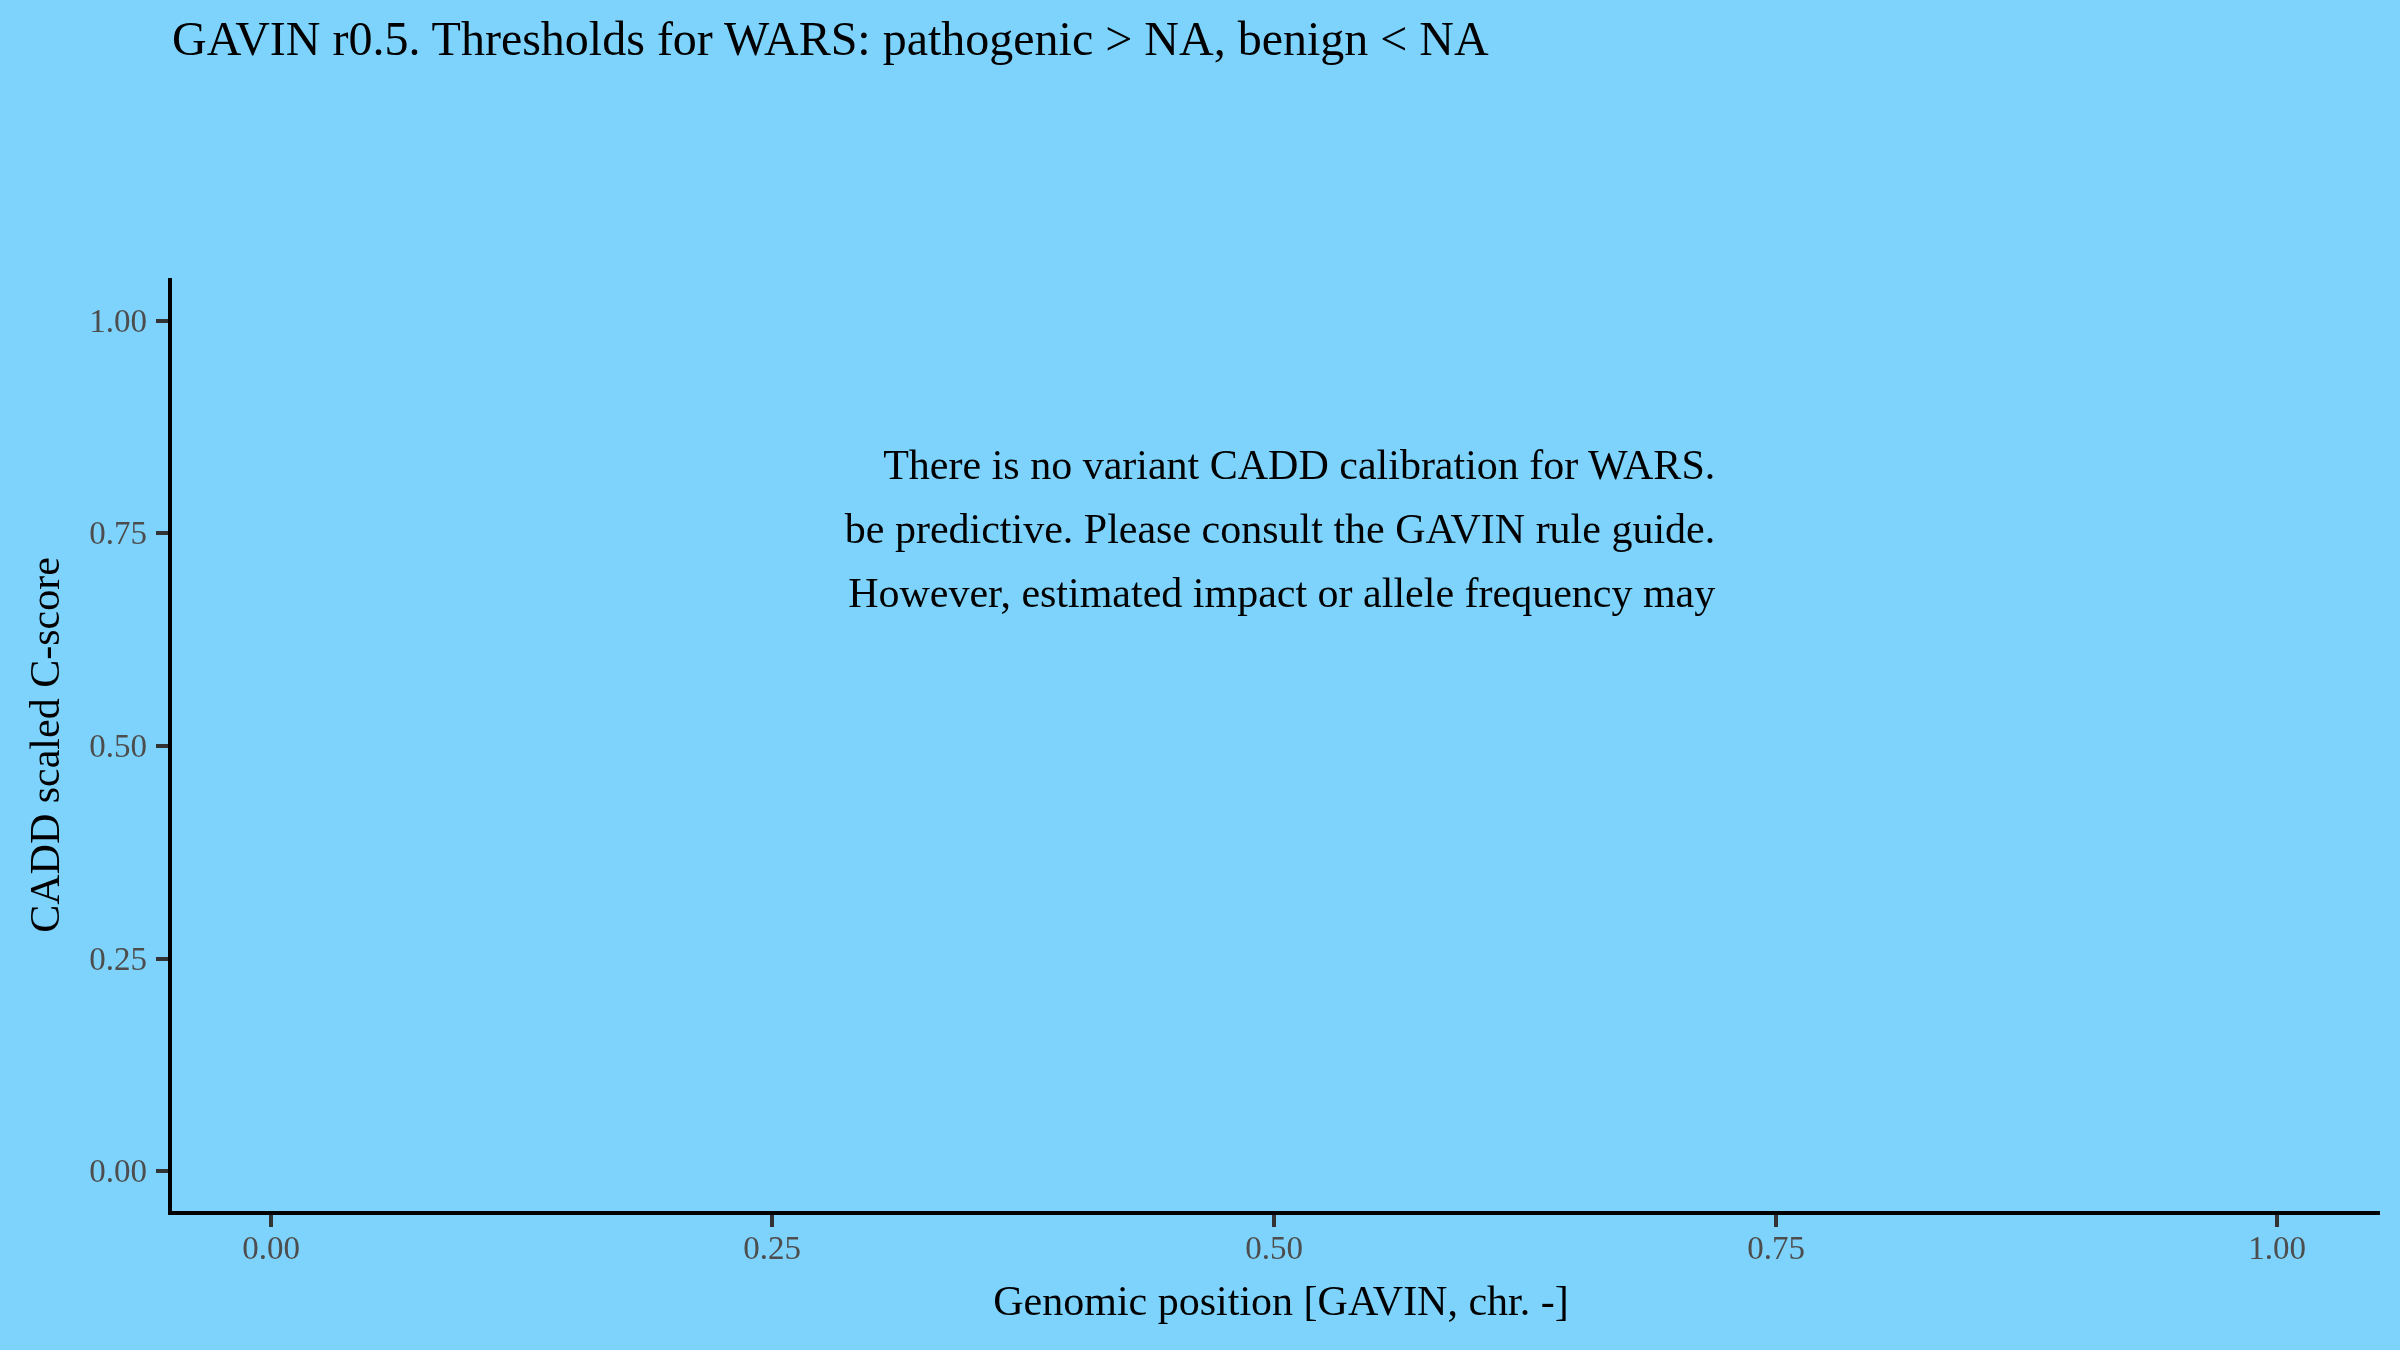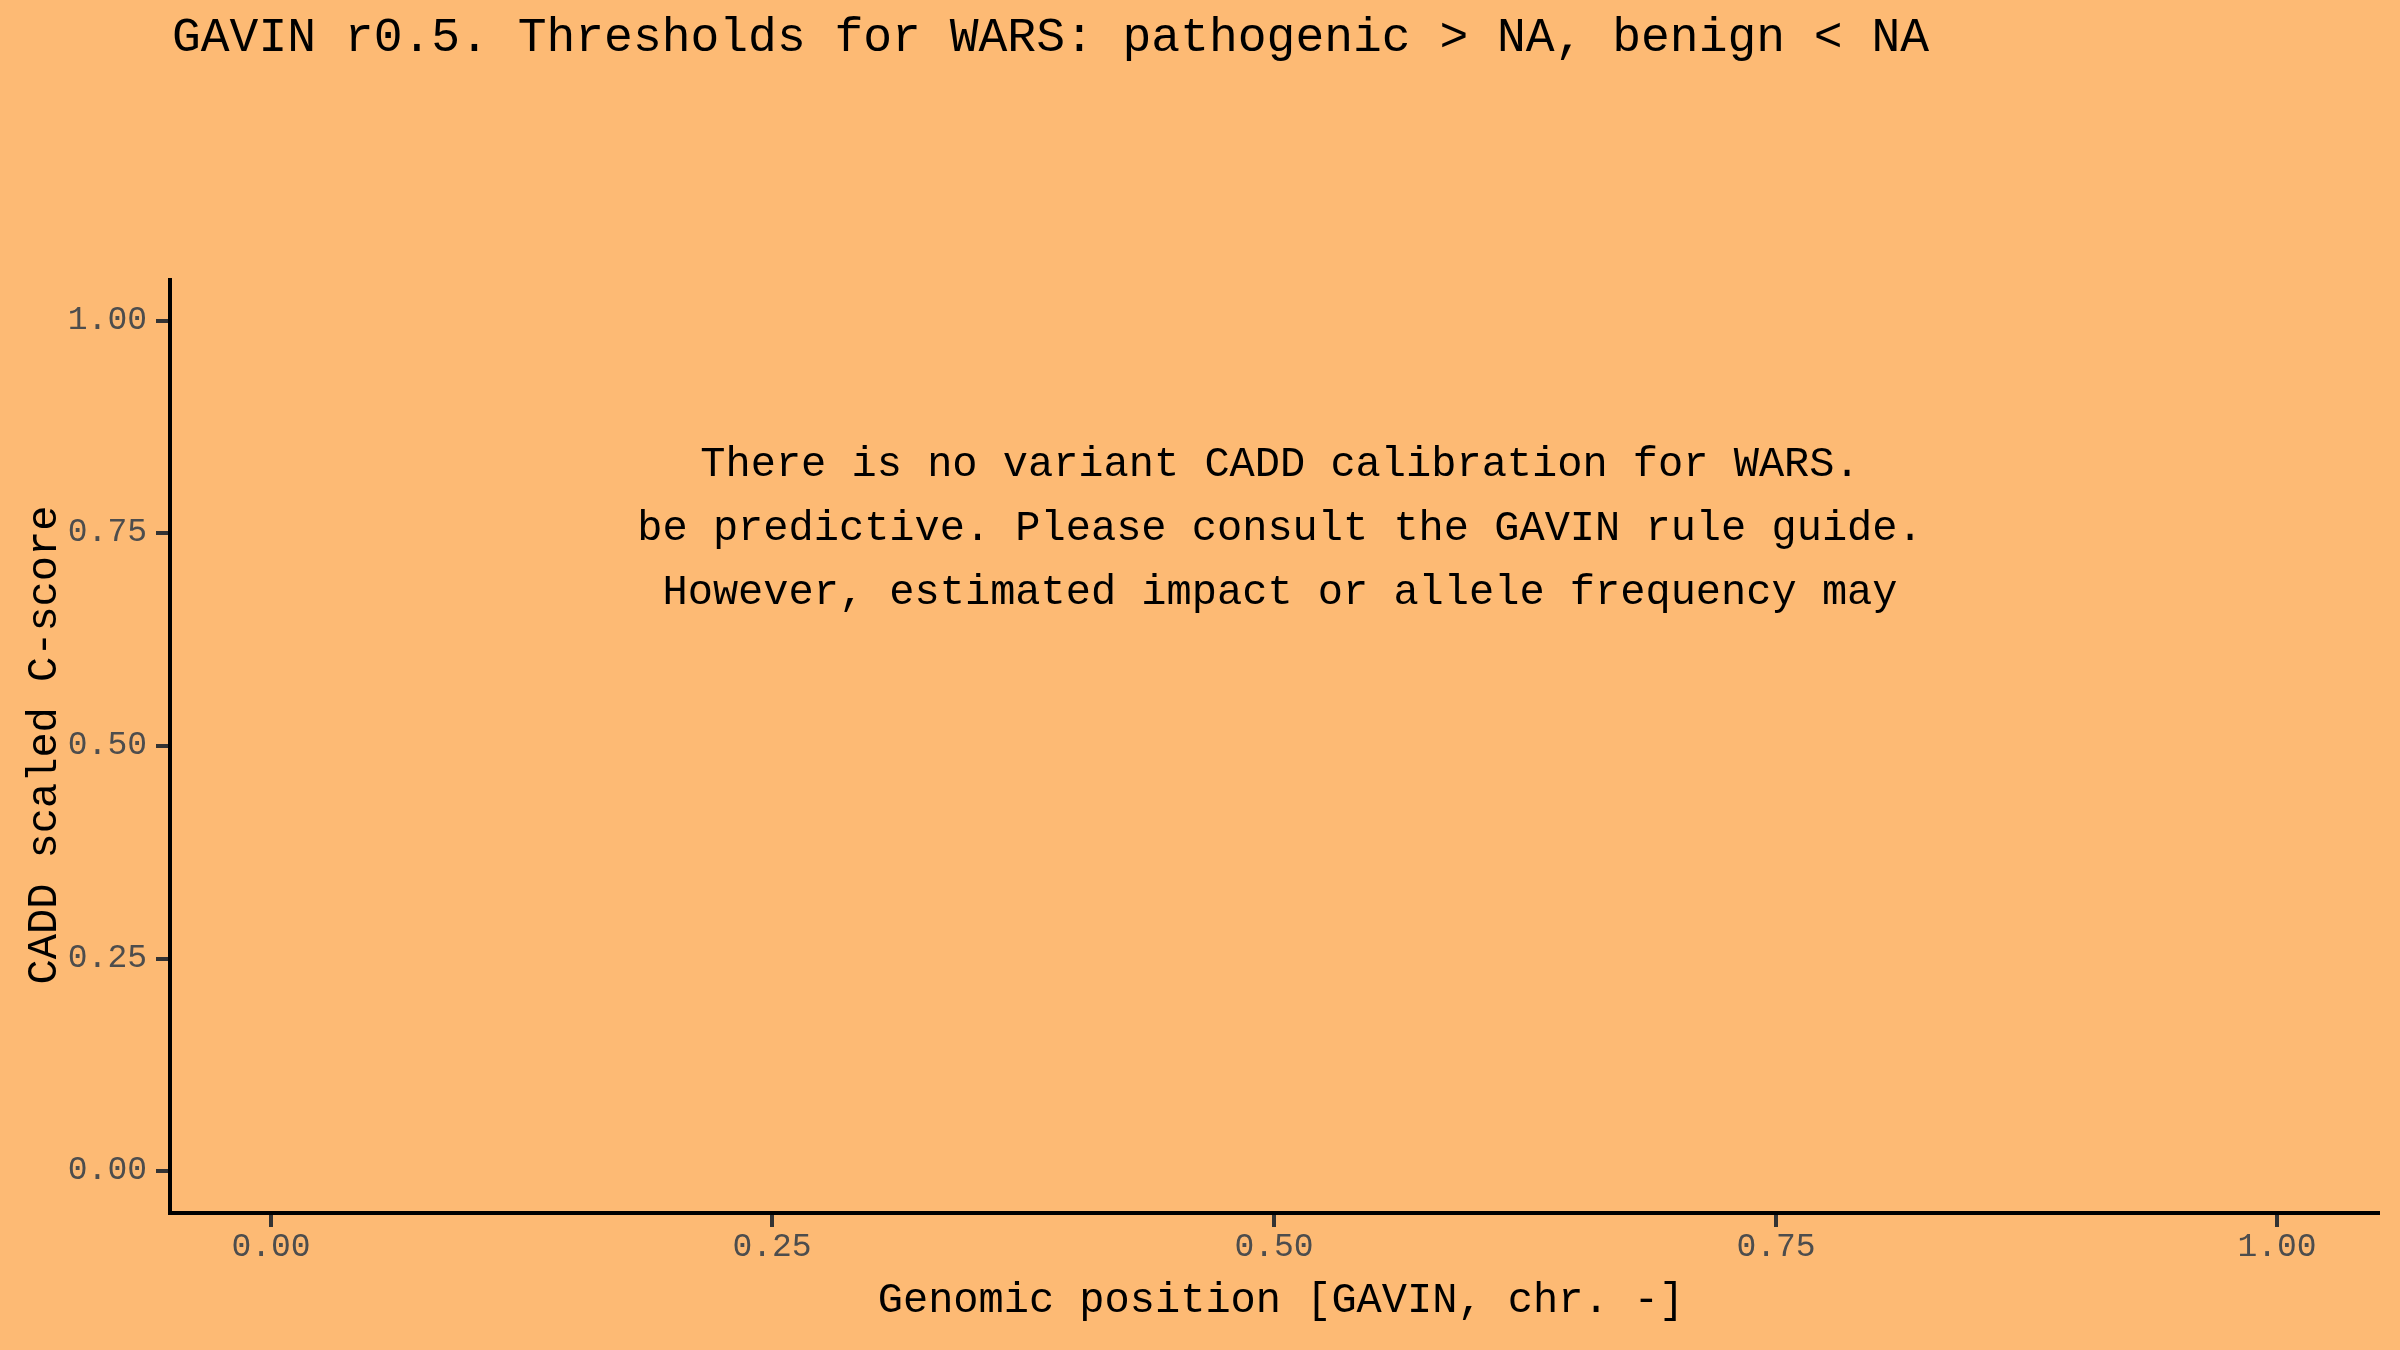--- a/index.html
+++ b/index.html
@@ -1,22 +1,22 @@
 <!DOCTYPE html>
 <html><head>
 <meta charset="utf-8">
 <style>
   html, body { margin: 0; padding: 0; background: #ffffff; }
   .figure {
     position: relative;
     width: 2400px;
     height: 1350px;
-    background: #fdba74;
+    background: #7dd3fc;
     overflow: hidden;
-    font-family: Liberation Mono, monospace;
+    font-family: Liberation Serif, serif;
   }
 
   
   .plot-title {
     position: absolute;
     left: 172px;
     top: 8px;
     font-size: 48px;
     line-height: 61px;
     color: #000000;
@@ -120,21 +120,21 @@
     color: #000000;
     white-space: nowrap;
   }
 
   
   .panel-annotation {
     position: absolute;
     left: 1280px;
     top: 433px;
     transform: translateX(-50%);
-    text-align: center;
+    text-align: right;
     font-size: 42px;
     line-height: 64px;
     color: #000000;
     white-space: nowrap;
   }
 </style>
 </head>
 <body>
 
 <div class="figure">

